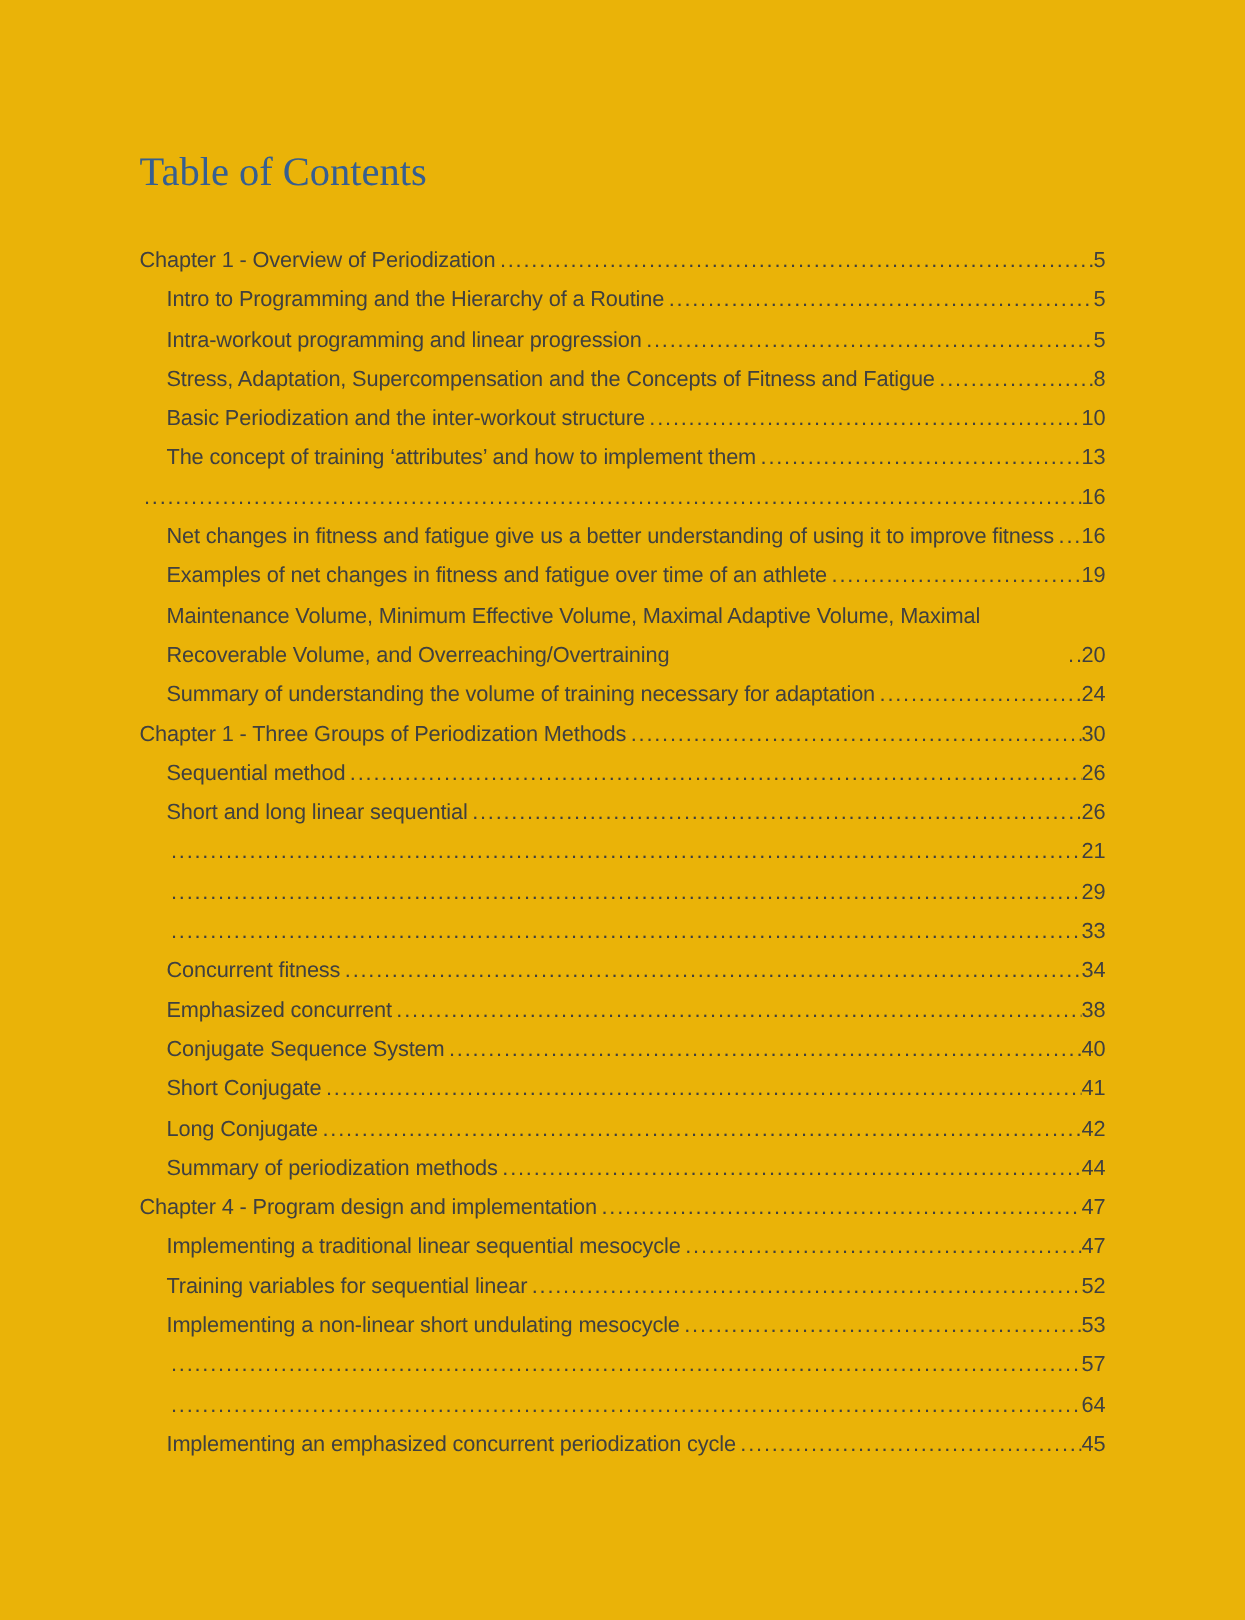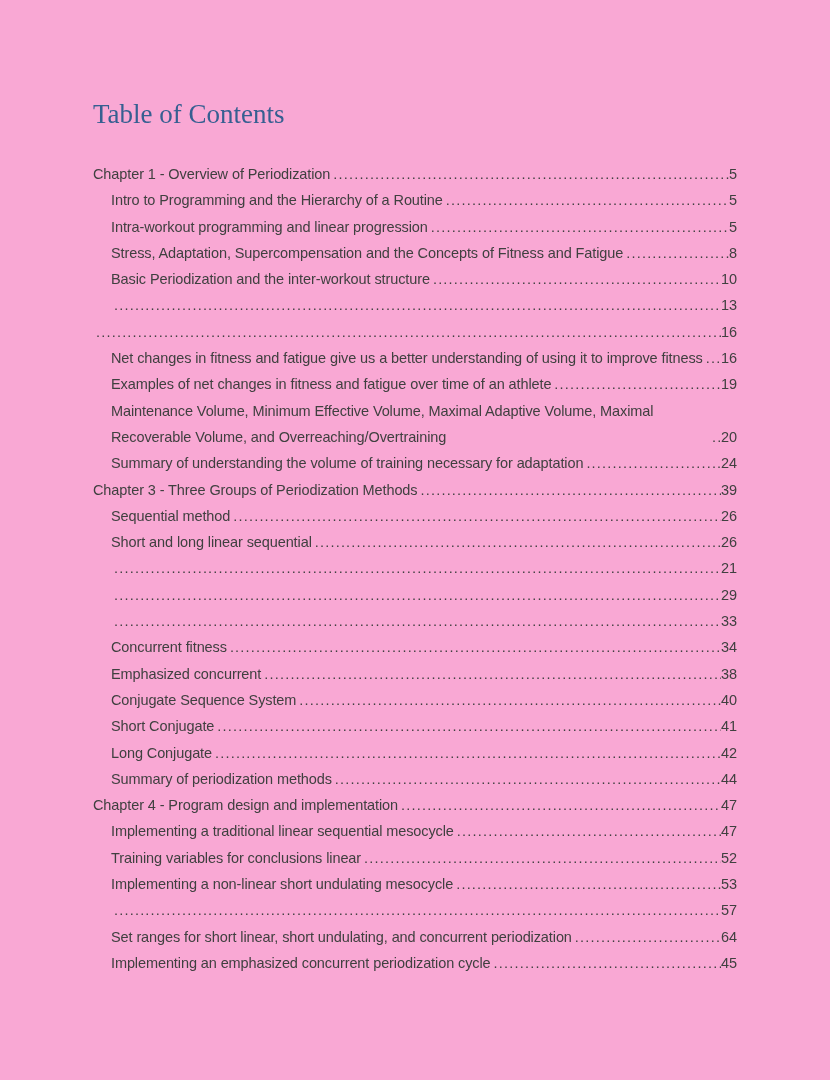--- a/index.html
+++ b/index.html
@@ -40,21 +40,21 @@
     overflow: hidden;
     white-space: nowrap;
     letter-spacing: 1.2px;
     padding: 0 2px 0 3px;
   }
   .toc-page { flex: 0 0 auto; }
 </style>
 </head>
 <body>
 
-<div class="page" style="background: #f9a8d4;">
+<div class="page" style="background: #eab308;">
   <h1 class="title" style="color: rgb(54, 95, 145);">Table of Contents</h1>
   <div class="toc" style="color: rgb(64, 64, 64);">
       <div class="toc-row lvl1">
     <span class="toc-label">Chapter 1 - Overview of Periodization</span>
     <span class="toc-leader">....................................................................................................................................................................................................................................................................</span>
     <span class="toc-page">5</span>
   </div>
       <div class="toc-row lvl2">
     <span class="toc-label">Intro to Programming and the Hierarchy of a Routine</span>
     <span class="toc-leader">....................................................................................................................................................................................................................................................................</span>
@@ -69,20 +69,21 @@
     <span class="toc-label">Stress, Adaptation, Supercompensation and the Concepts of Fitness and Fatigue</span>
     <span class="toc-leader">....................................................................................................................................................................................................................................................................</span>
     <span class="toc-page">8</span>
   </div>
       <div class="toc-row lvl2">
     <span class="toc-label">Basic Periodization and the inter-workout structure</span>
     <span class="toc-leader">....................................................................................................................................................................................................................................................................</span>
     <span class="toc-page">10</span>
   </div>
       <div class="toc-row lvl2">
+    <span class="toc-label">The concept of training ‘attributes’ and how to implement them</span>
     <span class="toc-leader">....................................................................................................................................................................................................................................................................</span>
     <span class="toc-page">13</span>
   </div>
       <div class="toc-row lvl1">
     <span class="toc-leader">....................................................................................................................................................................................................................................................................</span>
     <span class="toc-page">16</span>
   </div>
       <div class="toc-row lvl2">
     <span class="toc-label">Net changes in fitness and fatigue give us a better understanding of using it to improve fitness</span>
     <span class="toc-leader">....................................................................................................................................................................................................................................................................</span>
@@ -97,23 +98,23 @@
     <span class="toc-label">Maintenance Volume, Minimum Effective Volume, Maximal Adaptive Volume, Maximal Recoverable Volume, and Overreaching/Overtraining</span>
     <span class="toc-leader">....................................................................................................................................................................................................................................................................</span>
     <span class="toc-page">20</span>
   </div>
       <div class="toc-row lvl2">
     <span class="toc-label">Summary of understanding the volume of training necessary for adaptation</span>
     <span class="toc-leader">....................................................................................................................................................................................................................................................................</span>
     <span class="toc-page">24</span>
   </div>
       <div class="toc-row lvl1">
-    <span class="toc-label">Chapter 3 - Three Groups of Periodization Methods</span>
-    <span class="toc-leader">....................................................................................................................................................................................................................................................................</span>
-    <span class="toc-page">39</span>
+    <span class="toc-label">Chapter 1 - Three Groups of Periodization Methods</span>
+    <span class="toc-leader">....................................................................................................................................................................................................................................................................</span>
+    <span class="toc-page">30</span>
   </div>
       <div class="toc-row lvl2">
     <span class="toc-label">Sequential method</span>
     <span class="toc-leader">....................................................................................................................................................................................................................................................................</span>
     <span class="toc-page">26</span>
   </div>
       <div class="toc-row lvl2">
     <span class="toc-label">Short and long linear sequential</span>
     <span class="toc-leader">....................................................................................................................................................................................................................................................................</span>
     <span class="toc-page">26</span>
@@ -164,35 +165,34 @@
     <span class="toc-label">Chapter 4 - Program design and implementation</span>
     <span class="toc-leader">....................................................................................................................................................................................................................................................................</span>
     <span class="toc-page">47</span>
   </div>
       <div class="toc-row lvl2">
     <span class="toc-label">Implementing a traditional linear sequential mesocycle</span>
     <span class="toc-leader">....................................................................................................................................................................................................................................................................</span>
     <span class="toc-page">47</span>
   </div>
       <div class="toc-row lvl2">
-    <span class="toc-label">Training variables for conclusions linear</span>
+    <span class="toc-label">Training variables for sequential linear</span>
     <span class="toc-leader">....................................................................................................................................................................................................................................................................</span>
     <span class="toc-page">52</span>
   </div>
       <div class="toc-row lvl2">
     <span class="toc-label">Implementing a non-linear short undulating mesocycle</span>
     <span class="toc-leader">....................................................................................................................................................................................................................................................................</span>
     <span class="toc-page">53</span>
   </div>
       <div class="toc-row lvl2">
     <span class="toc-leader">....................................................................................................................................................................................................................................................................</span>
     <span class="toc-page">57</span>
   </div>
       <div class="toc-row lvl2">
-    <span class="toc-label">Set ranges for short linear, short undulating, and concurrent periodization</span>
     <span class="toc-leader">....................................................................................................................................................................................................................................................................</span>
     <span class="toc-page">64</span>
   </div>
       <div class="toc-row lvl2">
     <span class="toc-label">Implementing an emphasized concurrent periodization cycle</span>
     <span class="toc-leader">....................................................................................................................................................................................................................................................................</span>
     <span class="toc-page">45</span>
   </div>
     </div>
 </div>

